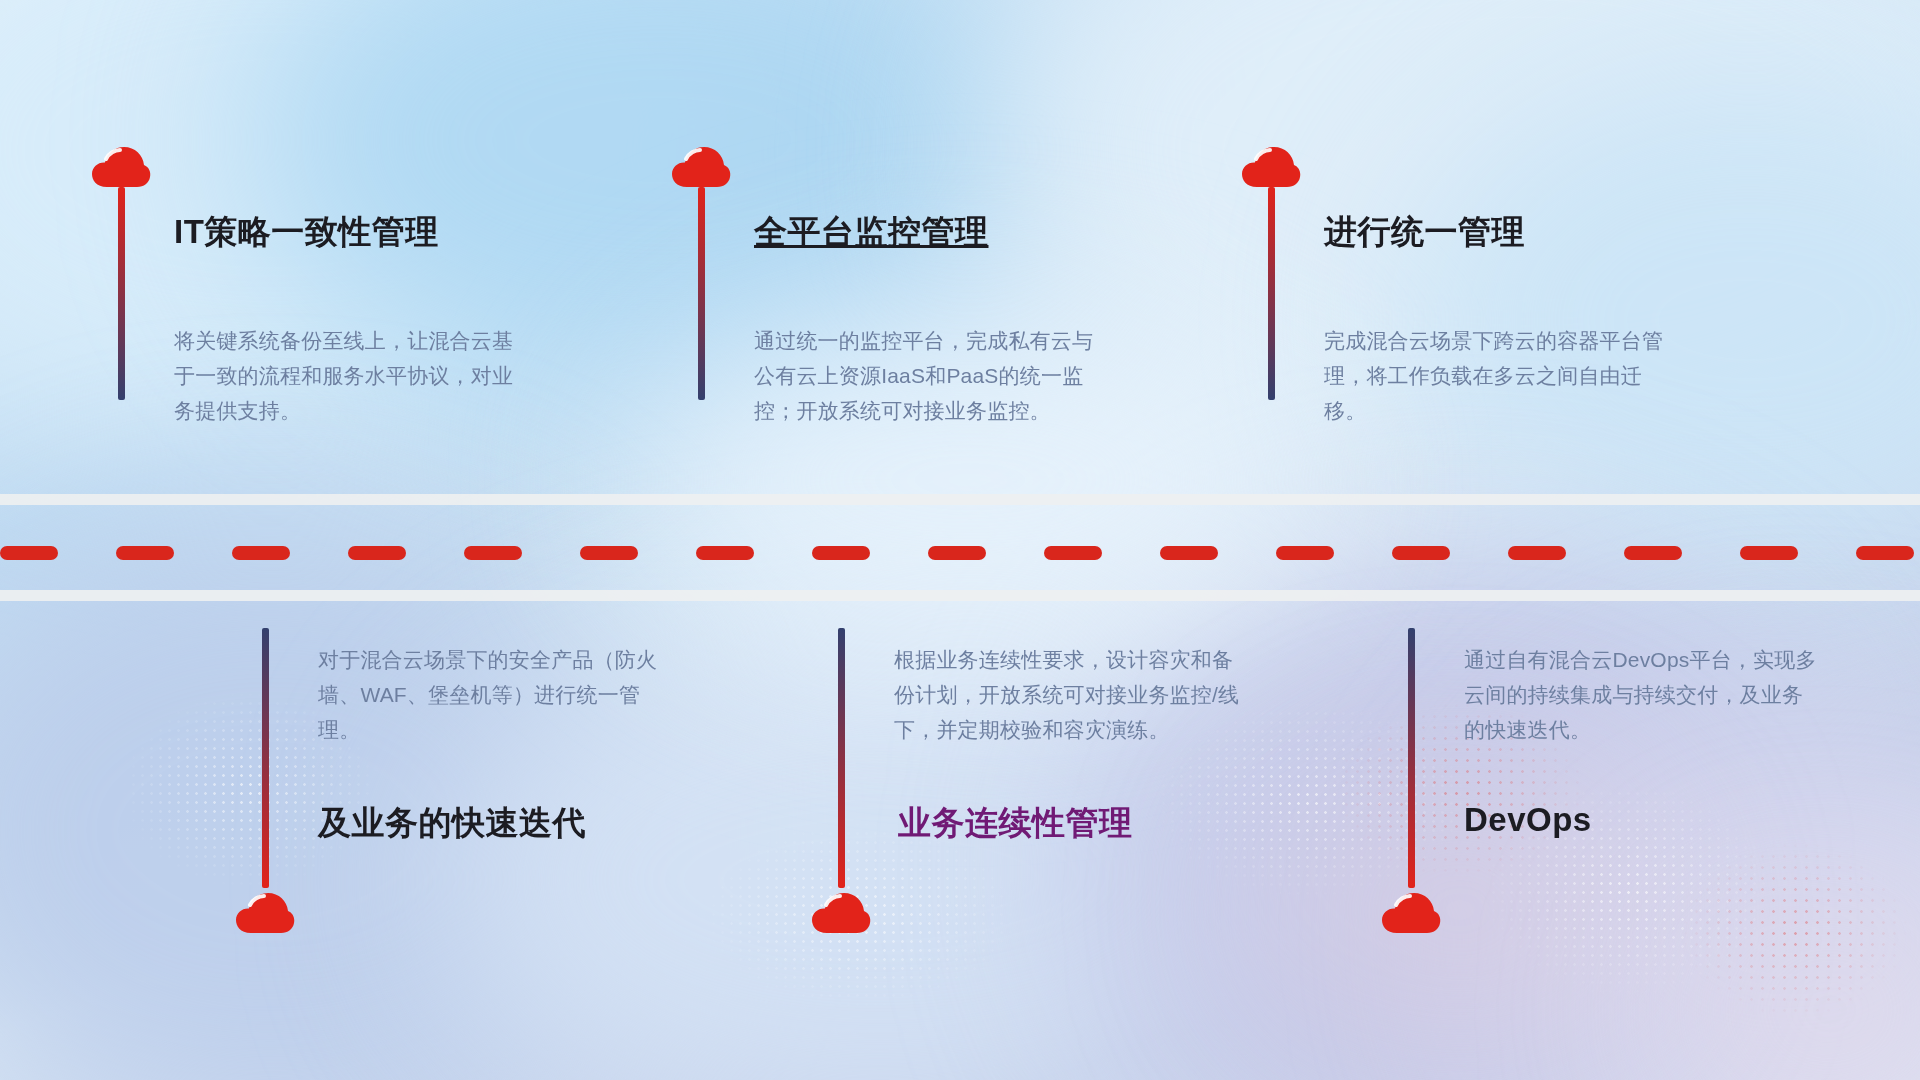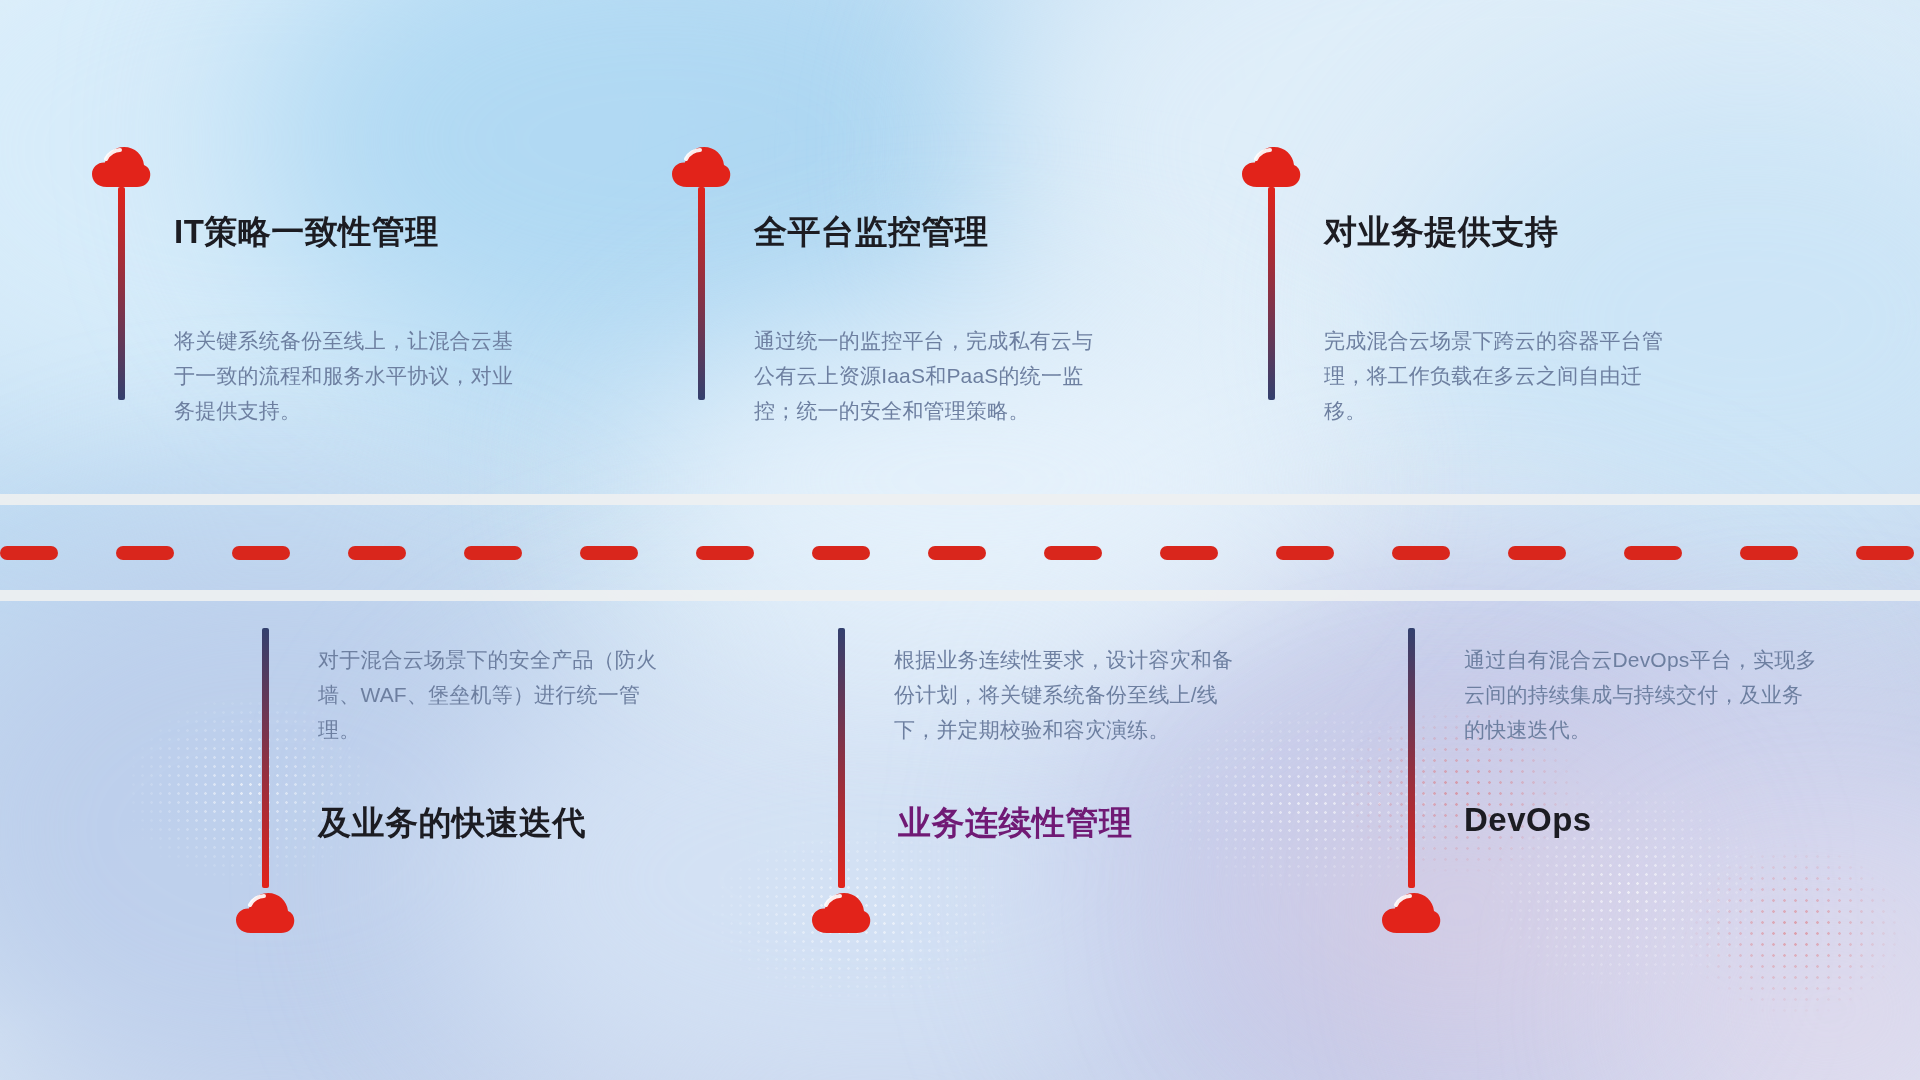--- a/index.html
+++ b/index.html
@@ -229,33 +229,33 @@
     </div>
 
     <div class="col" style="left:680px; top:155px;">
       <div class="cloud-icon" style="left:-10px; top:-10px;">
         <svg viewBox="0 0 62 44" xmlns="http://www.w3.org/2000/svg">
           <path d="M17 42 C6 42 2 35 2 29 C2 22 8 17 15 17.5 C17 8 25 2 34 2 C45 2 53 10 54 20 C59 22 61 27 60 32 C59 38 54 42 47 42 Z" fill="#e2231a"></path>
           <path d="M16 14 C19 8 25 5 30 5" stroke="#ffffff" stroke-width="4" stroke-linecap="round" fill="#e2231a" opacity=".92"></path>
         </svg>
       </div>
       <div class="stem down" style="left:18px; top:32px; height:213px; --stem-top:#e2231a; --stem-bottom:#33406e;"></div>
-      <div class="col-title" style="left: 74px; color: rgb(28, 28, 34);">全平台监控管理</div>
-      <div class="col-body" style="left: 74px; color: rgb(109, 127, 160);">通过统一的监控平台，完成私有云与公有云上资源IaaS和PaaS的统一监控；统一的安全和管理策略。</div>
+      <div class="col-title" style="left: 74px; color: rgb(28, 28, 34); text-decoration: underline;">全平台监控管理</div>
+      <div class="col-body" style="left: 74px; color: rgb(109, 127, 160);">通过统一的监控平台，完成私有云与公有云上资源IaaS和PaaS的统一监控；开放系统可对接业务监控。</div>
     </div>
 
     <div class="col" style="left:1250px; top:155px;">
       <div class="cloud-icon" style="left:-10px; top:-10px;">
         <svg viewBox="0 0 62 44" xmlns="http://www.w3.org/2000/svg">
           <path d="M17 42 C6 42 2 35 2 29 C2 22 8 17 15 17.5 C17 8 25 2 34 2 C45 2 53 10 54 20 C59 22 61 27 60 32 C59 38 54 42 47 42 Z" fill="#e2231a"></path>
           <path d="M16 14 C19 8 25 5 30 5" stroke="#ffffff" stroke-width="4" stroke-linecap="round" fill="#e2231a" opacity=".92"></path>
         </svg>
       </div>
       <div class="stem down" style="left:18px; top:32px; height:213px; --stem-top:#e2231a; --stem-bottom:#33406e;"></div>
-      <div class="col-title" style="left: 74px; color: rgb(28, 28, 34);">对业务提供支持</div>
+      <div class="col-title" style="left: 74px; color: rgb(28, 28, 34);">进行统一管理</div>
       <div class="col-body" style="left: 74px; color: rgb(109, 127, 160);">完成混合云场景下跨云的容器平台管理，将工作负载在多云之间自由迁移。</div>
     </div>
 
   </div>
 
   <div class="row-bottom">
 
     <div class="col" style="left:250px; top:633px;">
       <div class="stem down" style="left:12px; top:-5px; height:260px; --stem-top:#33406e; --stem-bottom:#e2231a;"></div>
       <div class="col-body" style="left: 68px; color: rgb(109, 127, 160);">对于混合云场景下的安全产品（防火墙、WAF、堡垒机等）进行统一管理。</div>
@@ -263,21 +263,21 @@
       <div class="cloud-icon" style="left:-16px; top:258px;">
         <svg viewBox="0 0 62 44" xmlns="http://www.w3.org/2000/svg">
           <path d="M17 42 C6 42 2 35 2 29 C2 22 8 17 15 17.5 C17 8 25 2 34 2 C45 2 53 10 54 20 C59 22 61 27 60 32 C59 38 54 42 47 42 Z" fill="#e2231a"></path>
           <path d="M16 14 C19 8 25 5 30 5" stroke="#ffffff" stroke-width="4" stroke-linecap="round" fill="#e2231a" opacity=".92"></path>
         </svg>
       </div>
     </div>
 
     <div class="col" style="left:826px; top:633px;">
       <div class="stem down" style="left:12px; top:-5px; height:260px; --stem-top:#33406e; --stem-bottom:#e2231a;"></div>
-      <div class="col-body" style="left: 68px; color: rgb(109, 127, 160);">根据业务连续性要求，设计容灾和备份计划，将关键系统备份至线上/线下，并定期校验和容灾演练。</div>
+      <div class="col-body" style="left: 68px; color: rgb(109, 127, 160);">根据业务连续性要求，设计容灾和备份计划，开放系统可对接业务监控/线下，并定期校验和容灾演练。</div>
       <div class="col-title" style="left: 72px; color: #701a75;">业务连续性管理</div>
       <div class="cloud-icon" style="left:-16px; top:258px;">
         <svg viewBox="0 0 62 44" xmlns="http://www.w3.org/2000/svg">
           <path d="M17 42 C6 42 2 35 2 29 C2 22 8 17 15 17.5 C17 8 25 2 34 2 C45 2 53 10 54 20 C59 22 61 27 60 32 C59 38 54 42 47 42 Z" fill="#e2231a"></path>
           <path d="M16 14 C19 8 25 5 30 5" stroke="#ffffff" stroke-width="4" stroke-linecap="round" fill="#e2231a" opacity=".92"></path>
         </svg>
       </div>
     </div>
 
     <div class="col" style="left:1396px; top:633px;">

